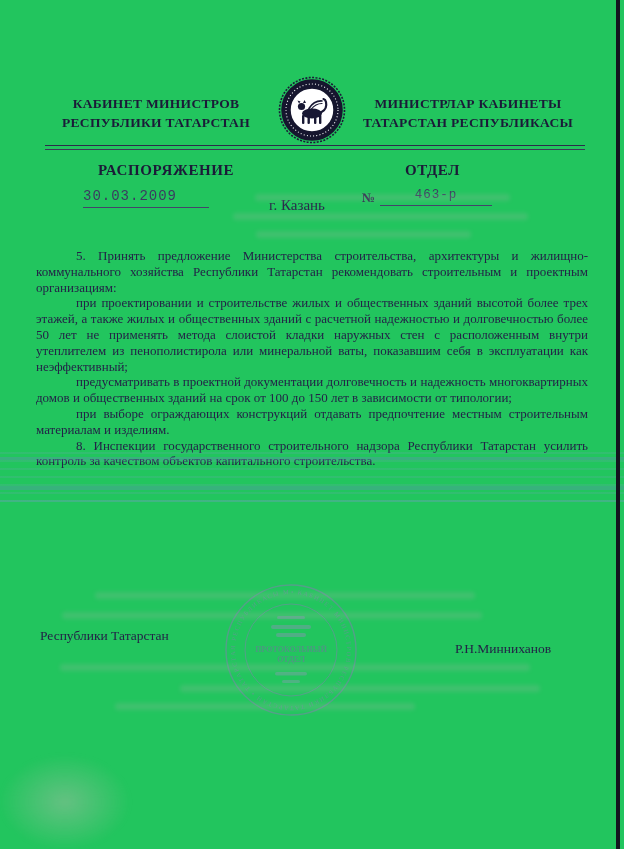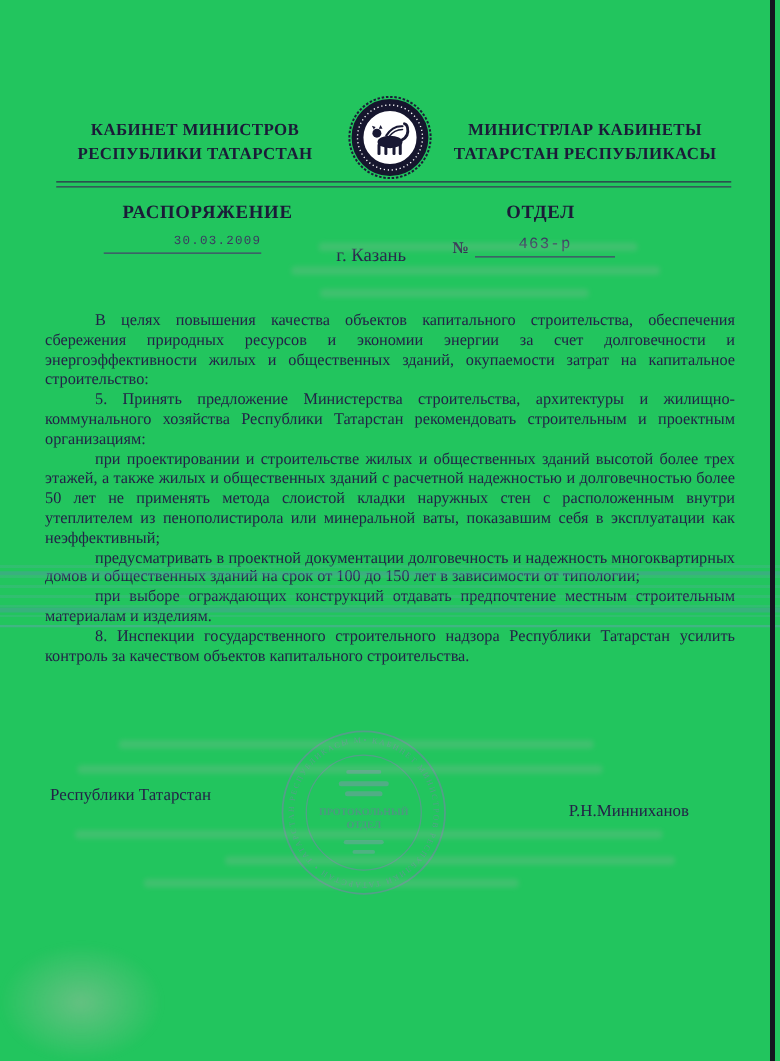--- a/index.html
+++ b/index.html
@@ -32,23 +32,23 @@
     position:absolute;left:75px;top:162px;
     font-weight:bold;font-size:15px;letter-spacing:.6px;color:#1b1b38;margin-left:23px;
   }
   .doctype-tt{
     position:absolute;left:405px;top:162px;
     font-weight:bold;font-size:15px;letter-spacing:.6px;color:#1b1b38;
   }
   
   .date-field{
     position:absolute;left:83px;top:188px;width:126px;
-    text-align:right;
+    text-align:left;
     font-family:"Liberation Mono", monospace;
-    font-size:10px;letter-spacing:1px;color:#3b3b60;
+    font-size:14px;letter-spacing:1px;color:#3b3b60;
     border-bottom:1.2px solid #44446a;padding-bottom:3px;
   }
   .place{
     position:absolute;left:262px;top:197px;width:70px;text-align:center;
     font-size:15px;color:#2a2a4c;
   }
   .num-sign{
     position:absolute;left:362px;top:190px;
     font-size:13px;font-weight:bold;color:#2a2a4c;
   }
@@ -153,21 +153,20 @@
 
   <div class="doctype-ru">РАСПОРЯЖЕНИЕ</div>
   <div class="doctype-tt">ОТДЕЛ</div>
 
   <div class="date-field">30.03.2009</div>
   <div class="place">г. Казань</div>
   <div class="num-sign">№</div>
   <div class="number-field">463-р</div>
 
   <div class="body">
-    <p>В целях повышения качества объектов капитального строительства, обеспечения сбережения природных ресурсов и экономии энергии за счет долговечности и энергоэффективности жилых  и общественных зданий, окупаемости затрат на капитальное строительство:</p>
     <p>5. Принять предложение Министерства строительства, архитектуры и жилищно-коммунального хозяйства Республики Татарстан рекомендовать строительным и проектным организациям:</p>
     <p>при проектировании и строительстве жилых и общественных зданий высотой более трех этажей, а также жилых и общественных зданий с расчетной надежностью и долговечностью более 50 лет не применять метода слоистой кладки наружных стен с расположенным внутри утеплителем из пенополистирола или минеральной ваты, показавшим себя в эксплуатации как неэффективный;</p>
     <p>предусматривать в проектной документации долговечность и надежность многоквартирных домов и общественных зданий на срок от 100 до 150 лет в зависимости от типологии;</p>
     <p>при выборе ограждающих конструкций отдавать предпочтение местным строительным материалам и изделиям.</p>
     <p>8. Инспекции государственного строительного надзора Республики Татарстан усилить контроль за качеством объектов капитального строительства.</p>
   </div>
 
   <div class="sig-post">
     <div>Республики Татарстан</div>
   </div>

